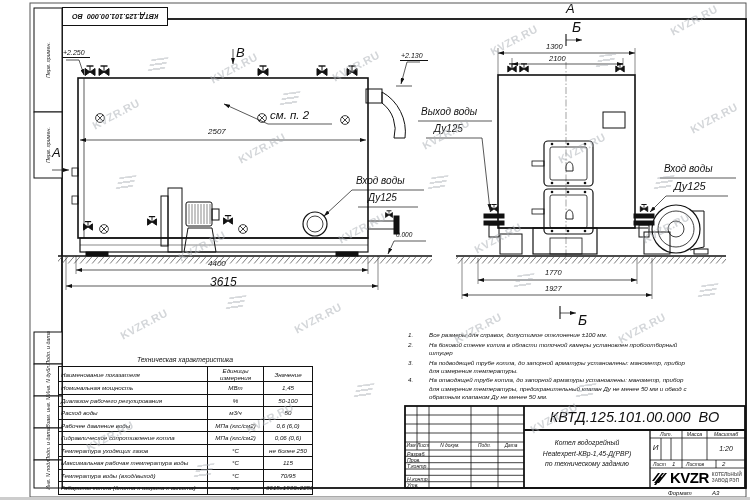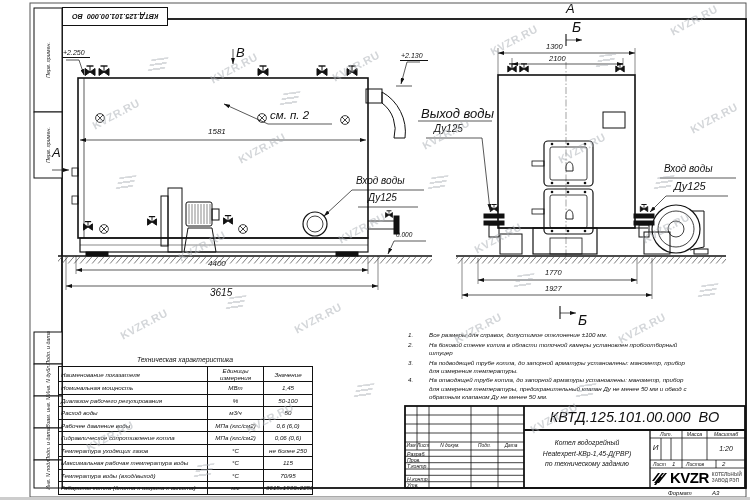--- a/index.html
+++ b/index.html
@@ -283,33 +283,33 @@
       <span>Подп. и дата</span>
     </div>
   <div class="mcell" style="left:34px;top:460px;width:28px;height:28px">
       <span>Инв. N подл.</span>
     </div>
 
   <div class="lbl und" style="left:62px;top:49px;font-size:7px">+2.250</div>
   <div class="lbl" style="left:236px;top:46px;font-size:13px">В</div>
   <div class="lbl und" style="left:400px;top:52px;font-size:7px">+2.130</div>
   <div class="lbl" style="left:270px;top:110px;font-size:11.5px">см. п. 2</div>
-  <div class="lbl" style="left:208px;top:128px;font-size:8px">1581</div>
+  <div class="lbl" style="left:208px;top:128px;font-size:8px">2507</div>
   <div class="lbl" style="left:52px;top:146px;font-size:13px">А</div>
   <div class="lbl" style="left:356px;top:176px;font-size:10px">Вход воды</div>
   <div class="lbl" style="left:368px;top:193px;font-size:10px">Ду125</div>
   <div class="lbl" style="left:396px;top:232px;font-size:6.5px">0.000</div>
   <div class="lbl" style="left:208px;top:260px;font-size:8px">4400</div>
-  <div class="lbl" style="left:210px;top:288px;font-size:10px">3615</div>
+  <div class="lbl" style="left:210px;top:276px;font-size:12px">3615</div>
 
   <div class="lbl" style="left:566px;top:2px;font-size:13px">А</div>
   <div class="lbl" style="left:572px;top:20px;font-size:14px">Б</div>
   <div class="lbl" style="left:546px;top:43px;font-size:7.5px">1300</div>
   <div class="lbl" style="left:549px;top:55px;font-size:7.5px">2100</div>
-  <div class="lbl" style="left:421px;top:107px;font-size:13px">Выход воды</div>
+  <div class="lbl" style="left:421px;top:107px;font-size:10px">Выход воды</div>
   <div class="lbl" style="left:434px;top:124px;font-size:10px">Ду125</div>
   <div class="lbl" style="left:664px;top:164px;font-size:10px">Вход воды</div>
   <div class="lbl" style="left:674px;top:181px;font-size:11px">Ду125</div>
   <div class="lbl" style="left:545px;top:269px;font-size:7.5px">1770</div>
   <div class="lbl" style="left:545px;top:285px;font-size:7.5px">1927</div>
   <div class="lbl" style="left:578px;top:313px;font-size:14px">Б</div>
 
   <div class="notes">
     <div class="note">
         <span class="n">1.</span>

